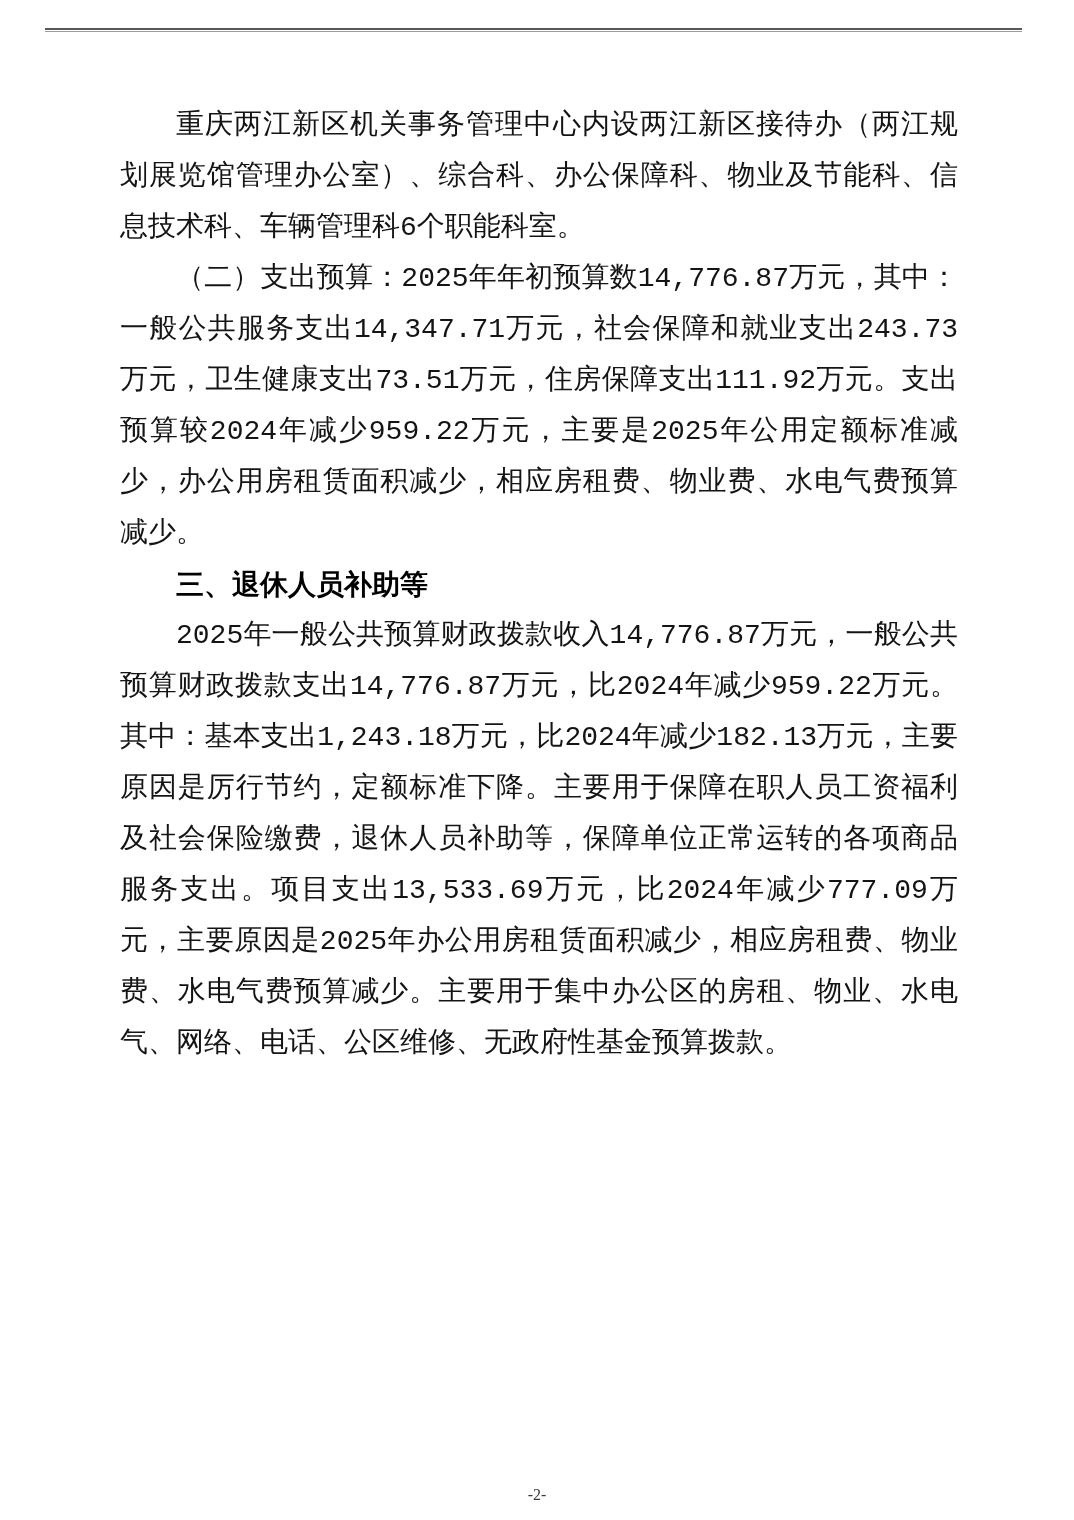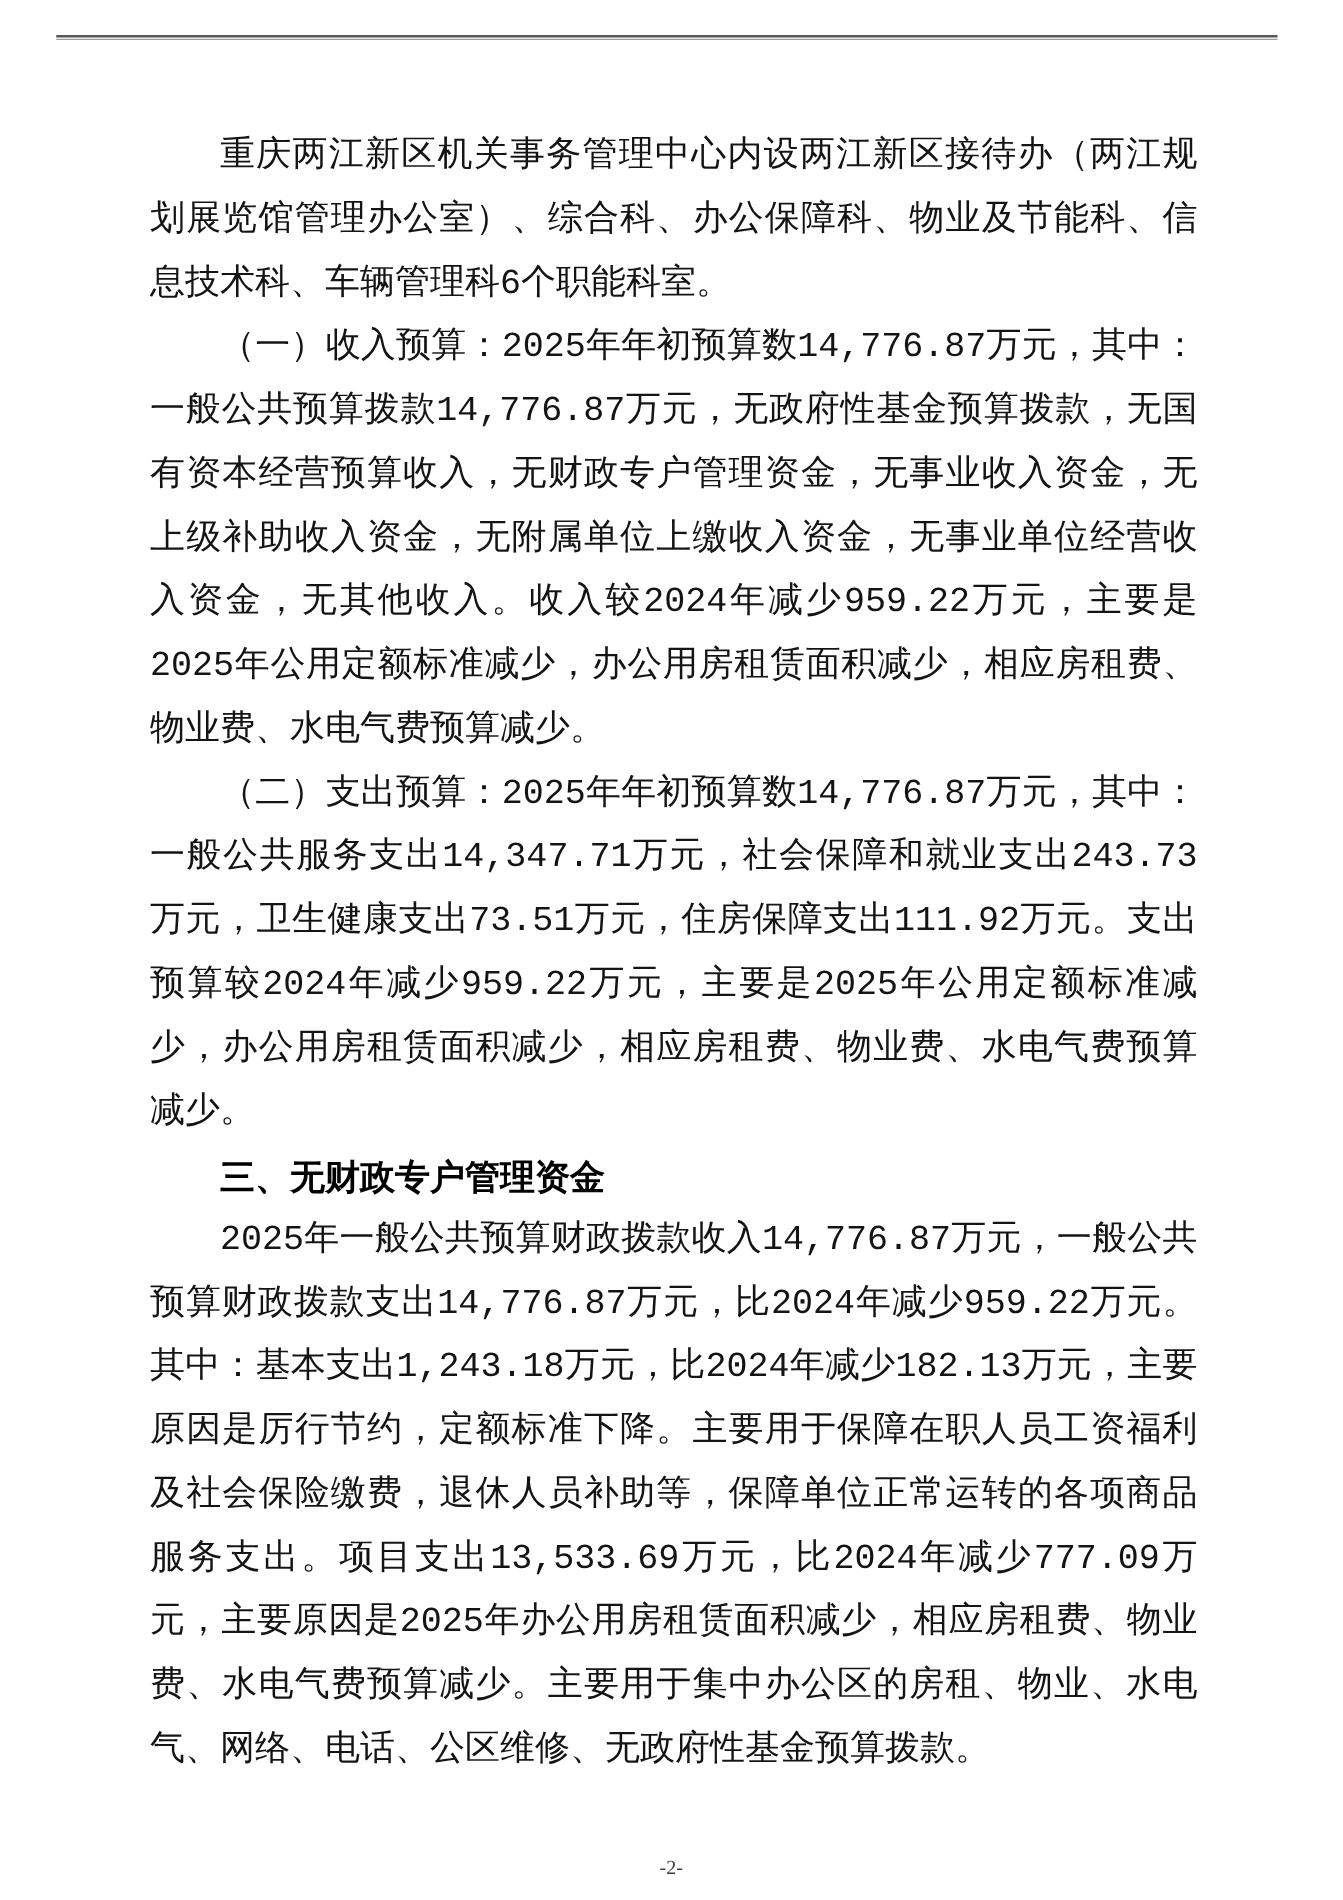--- a/index.html
+++ b/index.html
@@ -77,23 +77,22 @@
 <body>
 
 <div class="page">
 
   <div class="header">
     <div class="header-rule"></div>
   </div>
 
   <div class="content">
     <p class="para">重庆两江新区机关事务管理中心内设两江新区接待办（两江规划展览馆管理办公室）、综合科、办公保障科、物业及节能科、信息技术科、车辆管理科6个职能科室。</p>
-    <p class="para">（一）收入预算：2025年年初预算数14,776.87万元，其中：一般公共预算拨款14,776.87万元，无政府性基金预算拨款，无国有资本经营预算收入，无财政专户管理资金，无事业收入资金，无上级补助收入资金，无附属单位上缴收入资金，无事业单位经营收入资金，无其他收入。收入较2024年减少959.22万元，主要是2025年公用定额标准减少，办公用房租赁面积减少，相应房租费、物业费、水电气费预算减少。</p>
     <p class="para">（二）支出预算：2025年年初预算数14,776.87万元，其中：一般公共服务支出14,347.71万元，社会保障和就业支出243.73万元，卫生健康支出73.51万元，住房保障支出111.92万元。支出预算较2024年减少959.22万元，主要是2025年公用定额标准减少，办公用房租赁面积减少，相应房租费、物业费、水电气费预算减少。</p>
-    <p class="heading">三、无财政专户管理资金</p>
+    <p class="heading">三、退休人员补助等</p>
     <p class="para">2025年一般公共预算财政拨款收入14,776.87万元，一般公共预算财政拨款支出14,776.87万元，比2024年减少959.22万元。其中：基本支出1,243.18万元，比2024年减少182.13万元，主要原因是厉行节约，定额标准下降。主要用于保障在职人员工资福利及社会保险缴费，退休人员补助等，保障单位正常运转的各项商品服务支出。项目支出13,533.69万元，比2024年减少777.09万元，主要原因是2025年办公用房租赁面积减少，相应房租费、物业费、水电气费预算减少。主要用于集中办公区的房租、物业、水电气、网络、电话、公区维修、无政府性基金预算拨款。</p>
   </div>
 
   <div class="footer">
     <span>-2-</span>
   </div>
 
 </div>
 
 </body></html>

